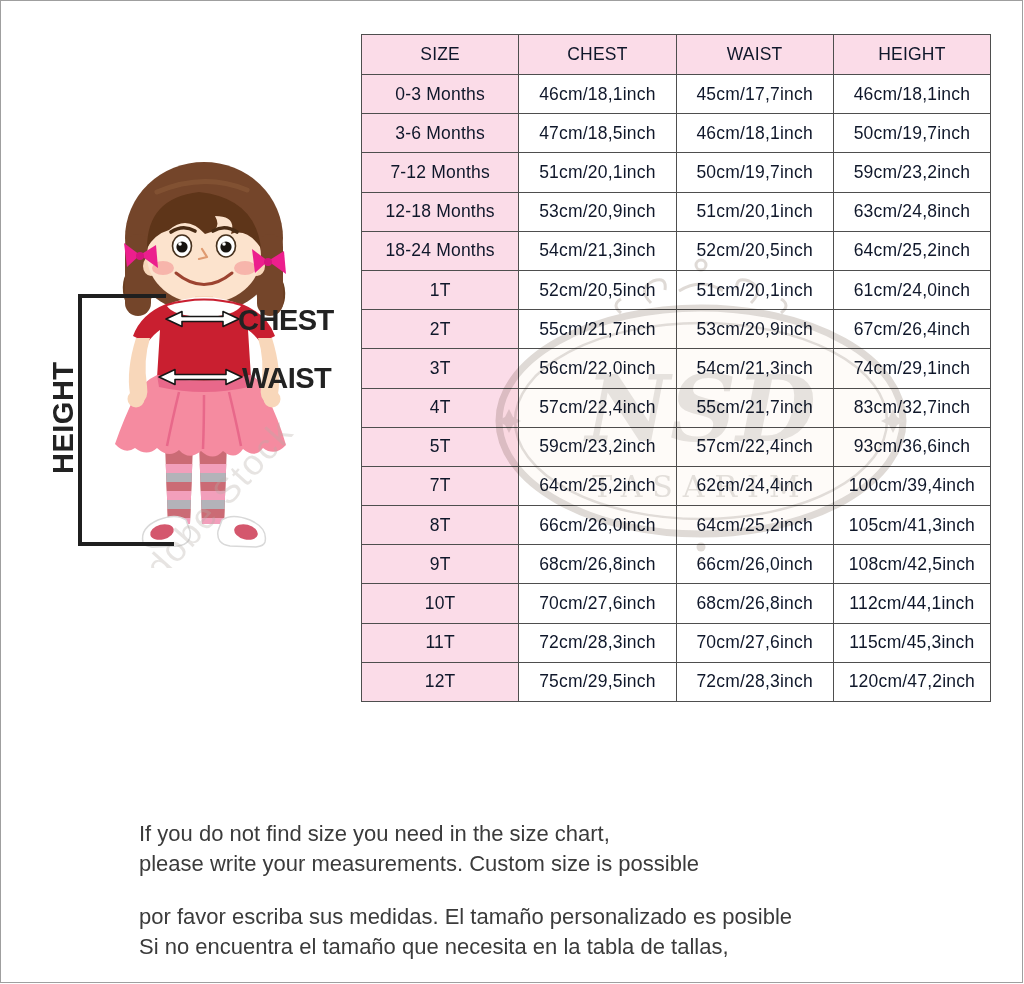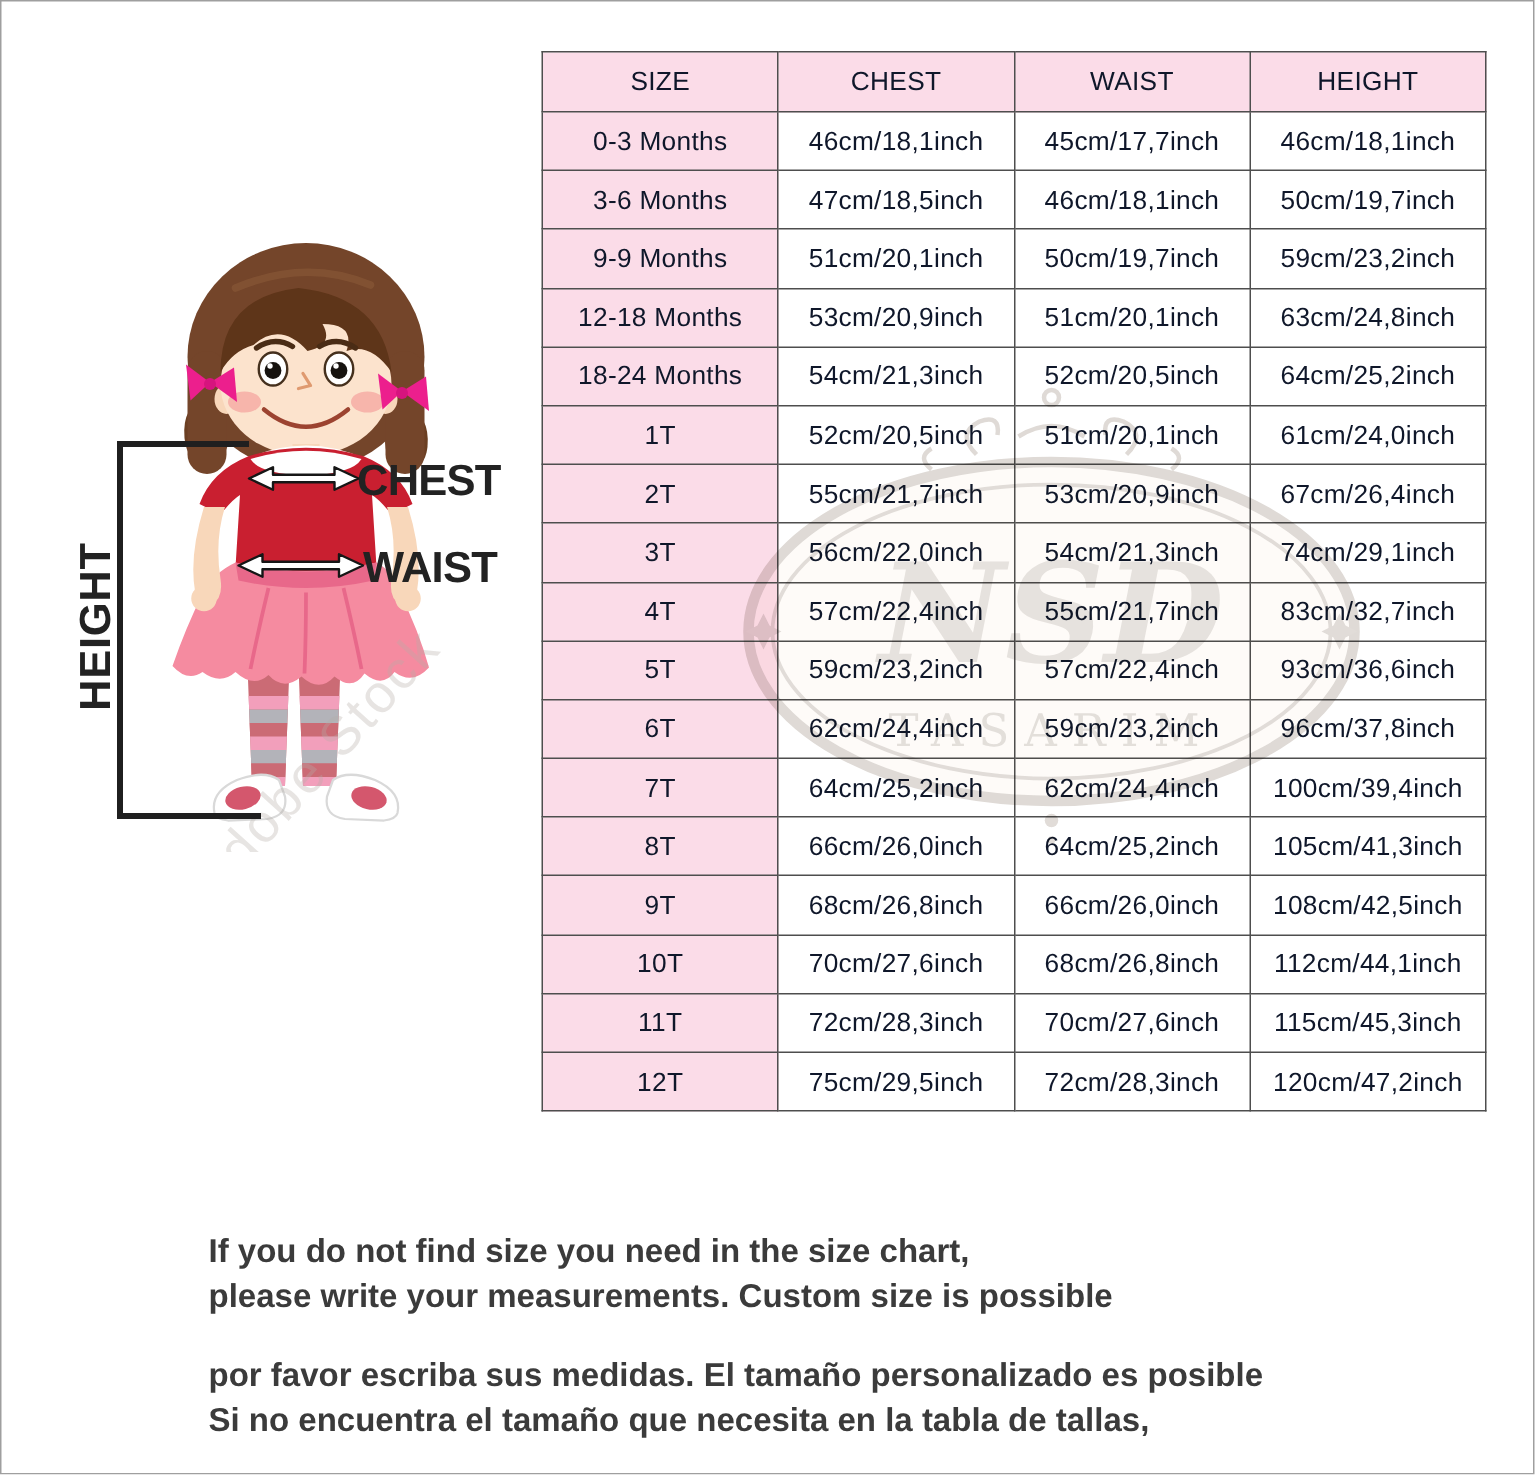--- a/index.html
+++ b/index.html
@@ -25,21 +25,21 @@
     position:absolute;left:478px;top:248px;width:444px;height:324px;
     z-index:4;pointer-events:none;mix-blend-mode:multiply;opacity:.6;
   }
   
   .figure{position:absolute;left:38px;top:145px;width:302px;height:422px;z-index:1;}
   .meas-label{font-family:"Liberation Sans",sans-serif;font-weight:700;fill:#222;}
   
   .notes{position:absolute;left:138px;color:#3b3b3b;font-size:22px;line-height:29.5px;z-index:2;}
   .notes-en{top:818px;}
   .notes-es{top:901px;}
-  .notes p{margin:0;font-weight:bold;}
+  .notes p{margin:0;}
 </style>
 </head>
 <body>
 
 <div class="page">
 
   <svg class="figure" viewBox="0 0 302 422">
 
     <path d="M 100 118 Q 82 124 84 146 Q 86 166 104 162 Q 116 156 114 134 Q 112 122 100 118 Z" fill="#6b3f22"></path>
     <path d="M 230 124 Q 248 130 246 152 Q 244 170 226 166 Q 216 160 218 140 Q 220 128 230 124 Z" fill="#6b3f22"></path>
@@ -157,21 +157,21 @@
 
     <tr>
       <td class="size-col">3-6 Months</td>
       <td>47cm/18,5inch</td>
       <td>46cm/18,1inch</td>
       <td>50cm/19,7inch</td>
     </tr>
 
 
     <tr>
-      <td class="size-col">9-9 Months</td>
+      <td class="size-col">7-12 Months</td>
       <td>51cm/20,1inch</td>
       <td>50cm/19,7inch</td>
       <td>59cm/23,2inch</td>
     </tr>
 
     <tr>
       <td class="size-col">12-18 Months</td>
       <td>53cm/20,9inch</td>
       <td>51cm/20,1inch</td>
       <td>63cm/24,8inch</td>
@@ -212,26 +212,20 @@
       <td>83cm/32,7inch</td>
     </tr>
 
     <tr>
       <td class="size-col">5T</td>
       <td>59cm/23,2inch</td>
       <td>57cm/22,4inch</td>
       <td>93cm/36,6inch</td>
     </tr>
 
-    <tr>
-      <td class="size-col">6T</td>
-      <td>62cm/24,4inch</td>
-      <td>59cm/23,2inch</td>
-      <td>96cm/37,8inch</td>
-    </tr>
 
     <tr>
       <td class="size-col">7T</td>
       <td>64cm/25,2inch</td>
       <td>62cm/24,4inch</td>
       <td>100cm/39,4inch</td>
     </tr>
 
     <tr>
       <td class="size-col">8T</td>

